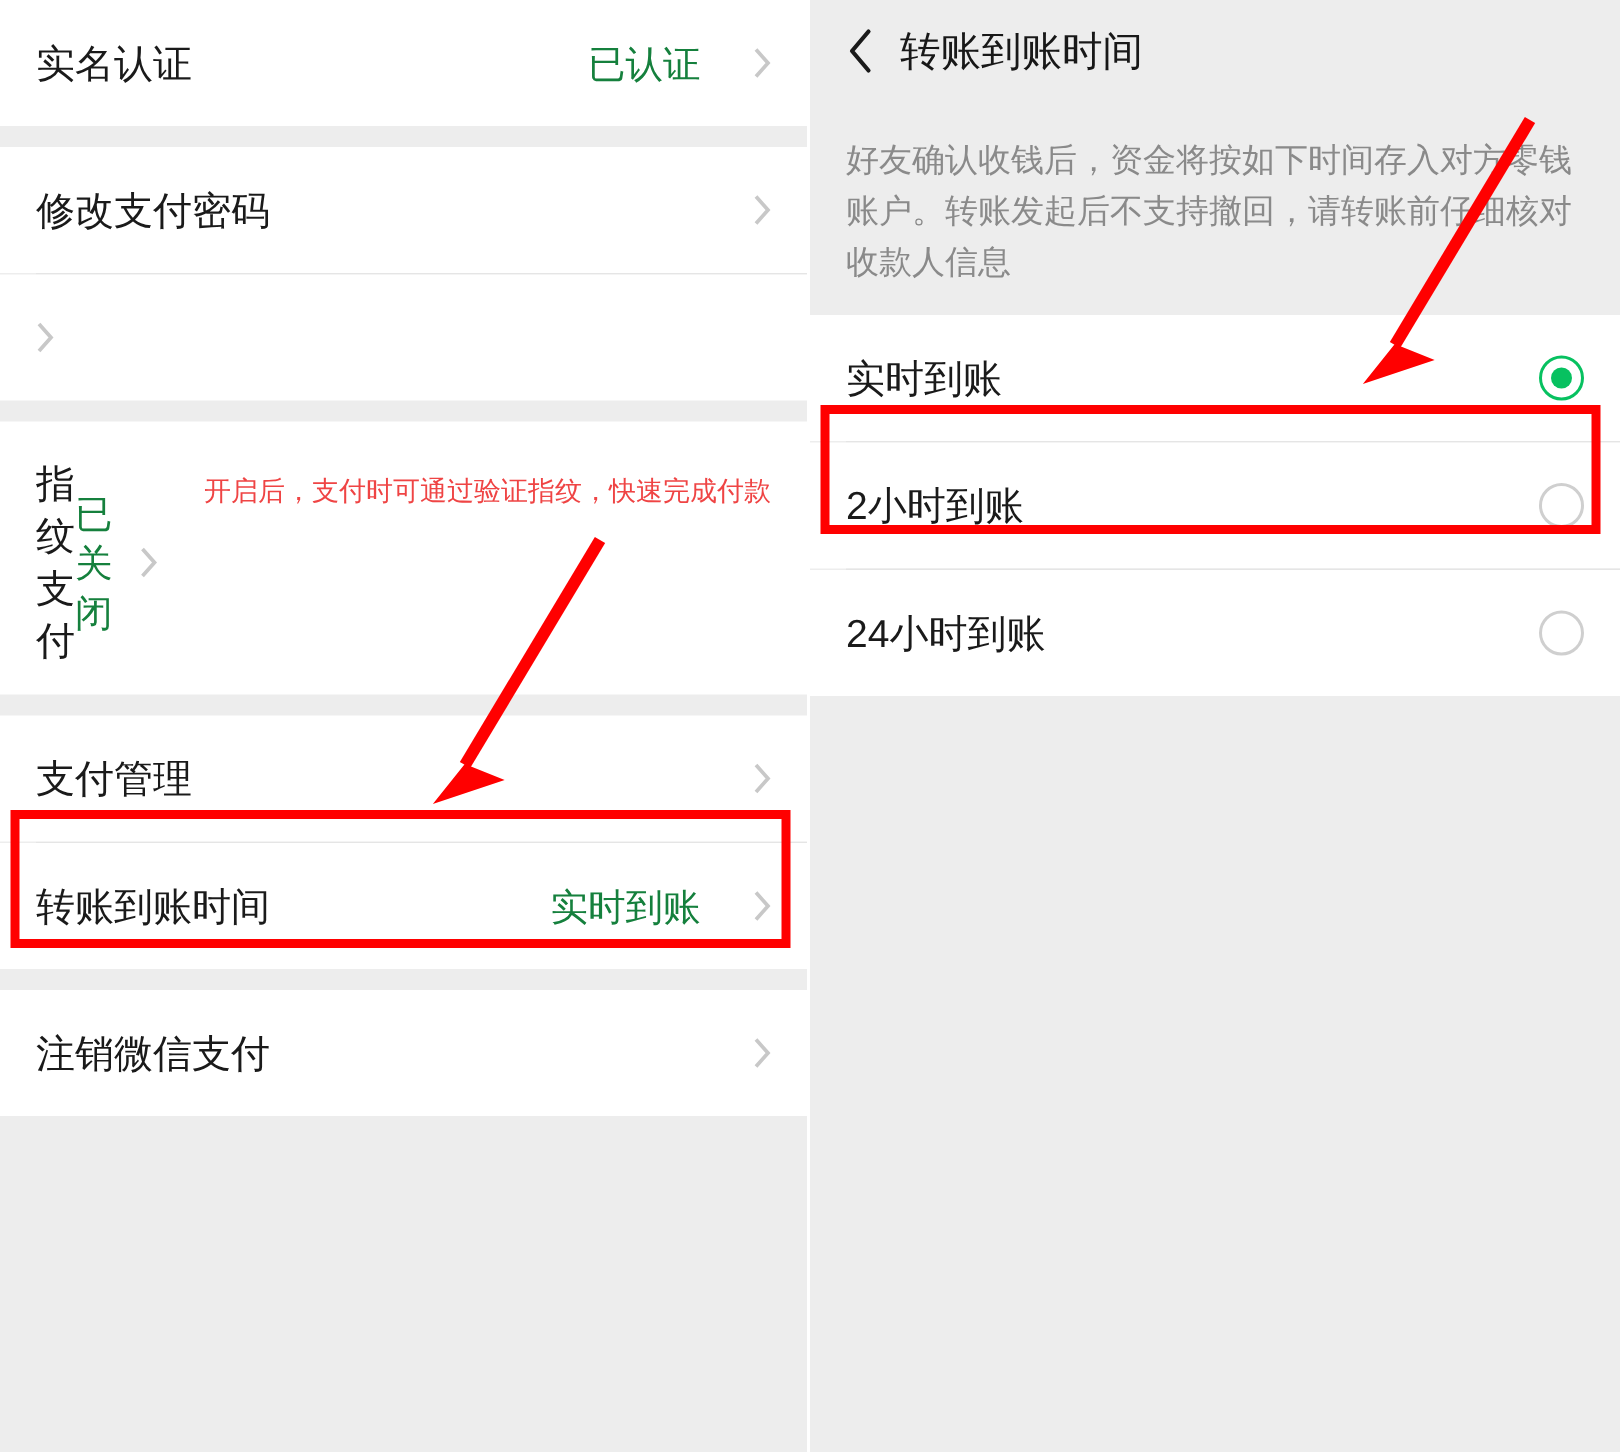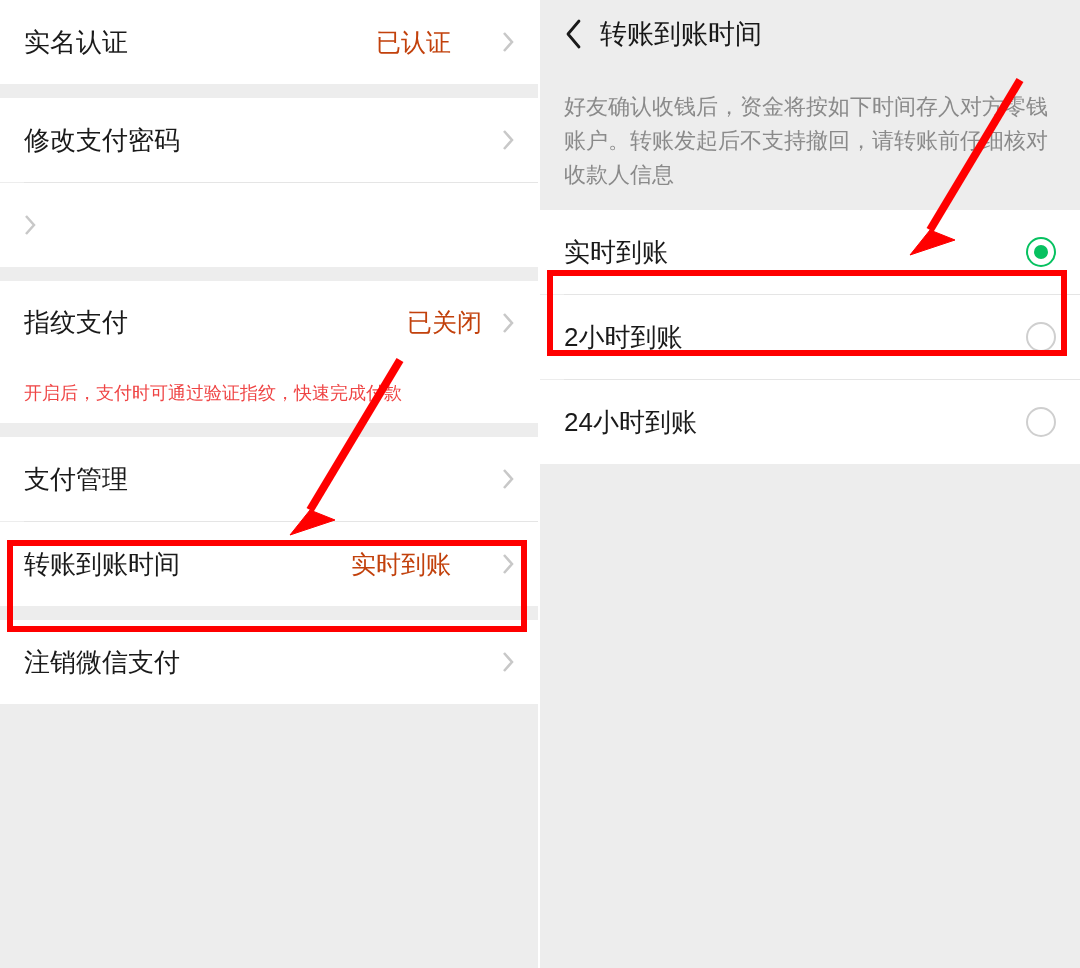--- a/index.html
+++ b/index.html
@@ -44,31 +44,31 @@
   .section-gap { height: 14px; background: #ededed; }
   .cell {
     background: #fff;
     min-height: 84px;
     padding: 0 24px;
     display: flex;
     align-items: center;
     position: relative;
     gap: 31px;
   }
-  .cell.with-hint { flex-direction: column; align-items: stretch; min-height: 120px; padding-top:24px; padding-bottom:18px;justify-content:flex-end;}
+  .cell.with-hint { flex-direction: row; align-items: stretch; min-height: 120px; padding-top:24px; padding-bottom:18px;justify-content:flex-end;}
   .cell-top { display:flex; align-items:center; flex:1;}
   .cell-label {
     font-size: 26px;
     color: #1a1a1a;
     flex: 1;
   }
   .cell-value {
     font-size: 25px;
-    color: #c2410c;
-    margin-right: 20px;
+    color: #15803d;
+    margin-right: 4px;
   }
   .chevron svg { width: 12px; height: 22px; display:block; }
   .chevron svg path { stroke: #c8c8c8; stroke-width: 2.5; fill:none; }
   .cell-hint {
     font-size: 18px;
     color: #ef4444;
     margin-top: 10px;
   }
   .divider {
     height: 1px;

